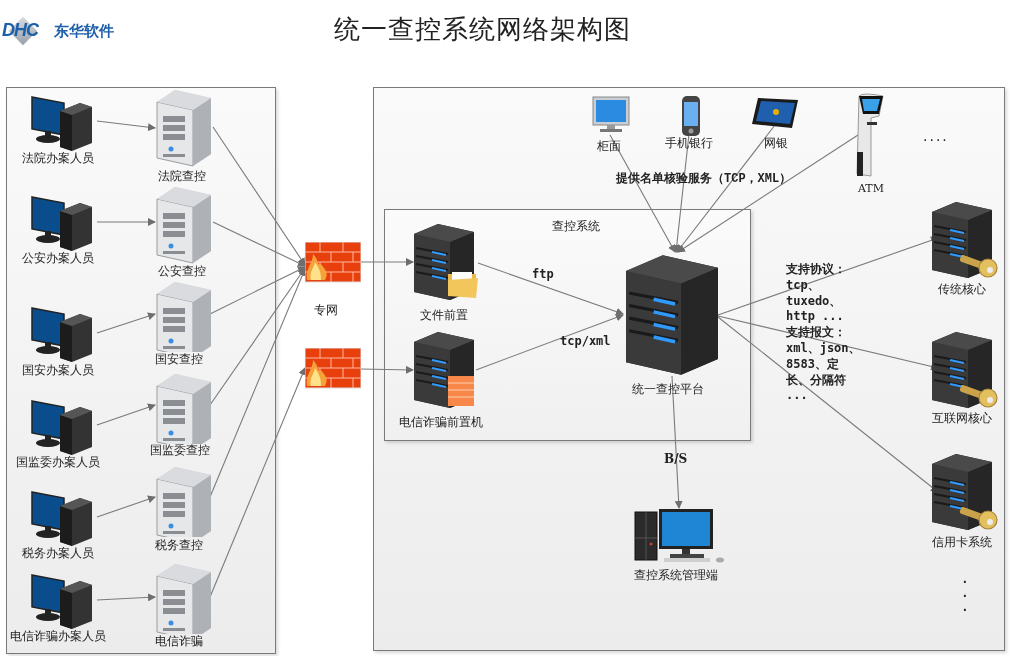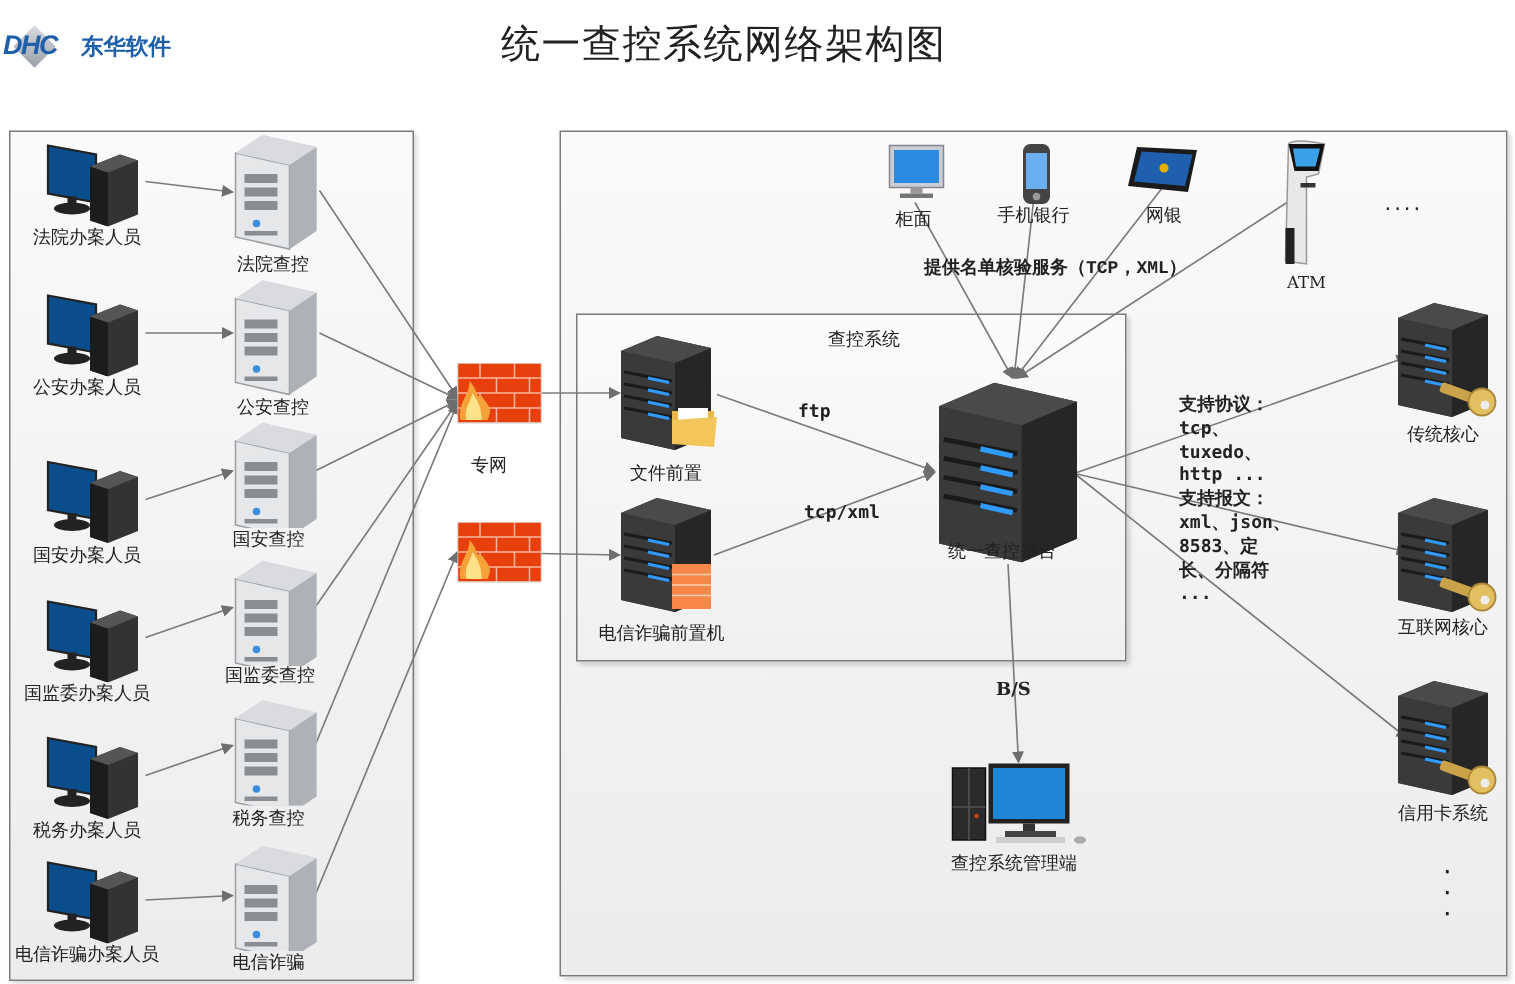--- a/index.html
+++ b/index.html
@@ -263,23 +263,23 @@
         </g>
       </g>
     </svg>
 </div>
 <div class="abs label" style="left:399px; top:414px;">电信诈骗前置机</div>
 <div class="icon" style="left:623px; top:252px;">
   <svg width="98" height="126" viewBox="0 0 64 80" preserveAspectRatio="none">
       <use href="#srvdark"></use>
     </svg>
 </div>
-<div class="abs label" style="left:632px; top:359px;">统一查控平台</div>
+<div class="abs label" style="left:632px; top:381px;">统一查控平台</div>
 <div class="abs mono" style="left:532px; top:267px;">ftp</div>
-<div class="abs mono" style="left:536px; top:334px;">tcp/xml</div>
+<div class="abs mono" style="left:560px; top:334px;">tcp/xml</div>
 <div class="abs mono" style="left:664px; top:452px; font-family:'DejaVu Serif',serif;">B/S</div>
 
 <div class="icon" style="left:634px; top:508px;">
   <svg width="94" height="56">
       <rect x="1" y="4" width="22" height="48" fill="#2b2b2b" stroke="#111"></rect>
       <line x1="12" y1="4" x2="12" y2="52" stroke="#555"></line>
       <line x1="1" y1="30" x2="23" y2="30" stroke="#555"></line>
       <circle cx="17" cy="36" r="1.5" fill="#d04020"></circle>
       <rect x="25" y="1" width="54" height="40" fill="#222"></rect>
       <rect x="28" y="4" width="48" height="34" fill="#1f86d6"></rect>

